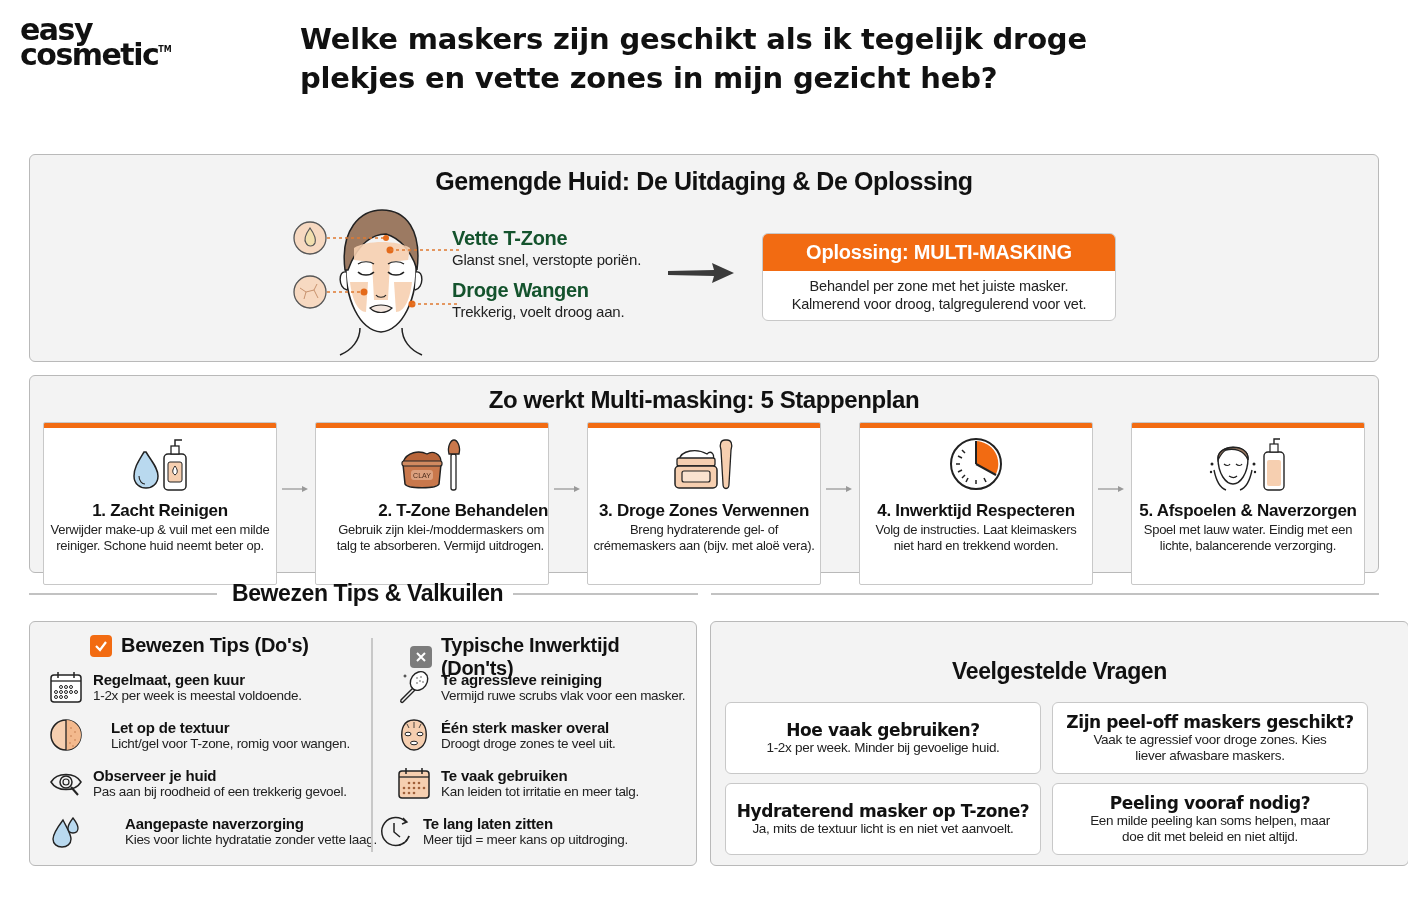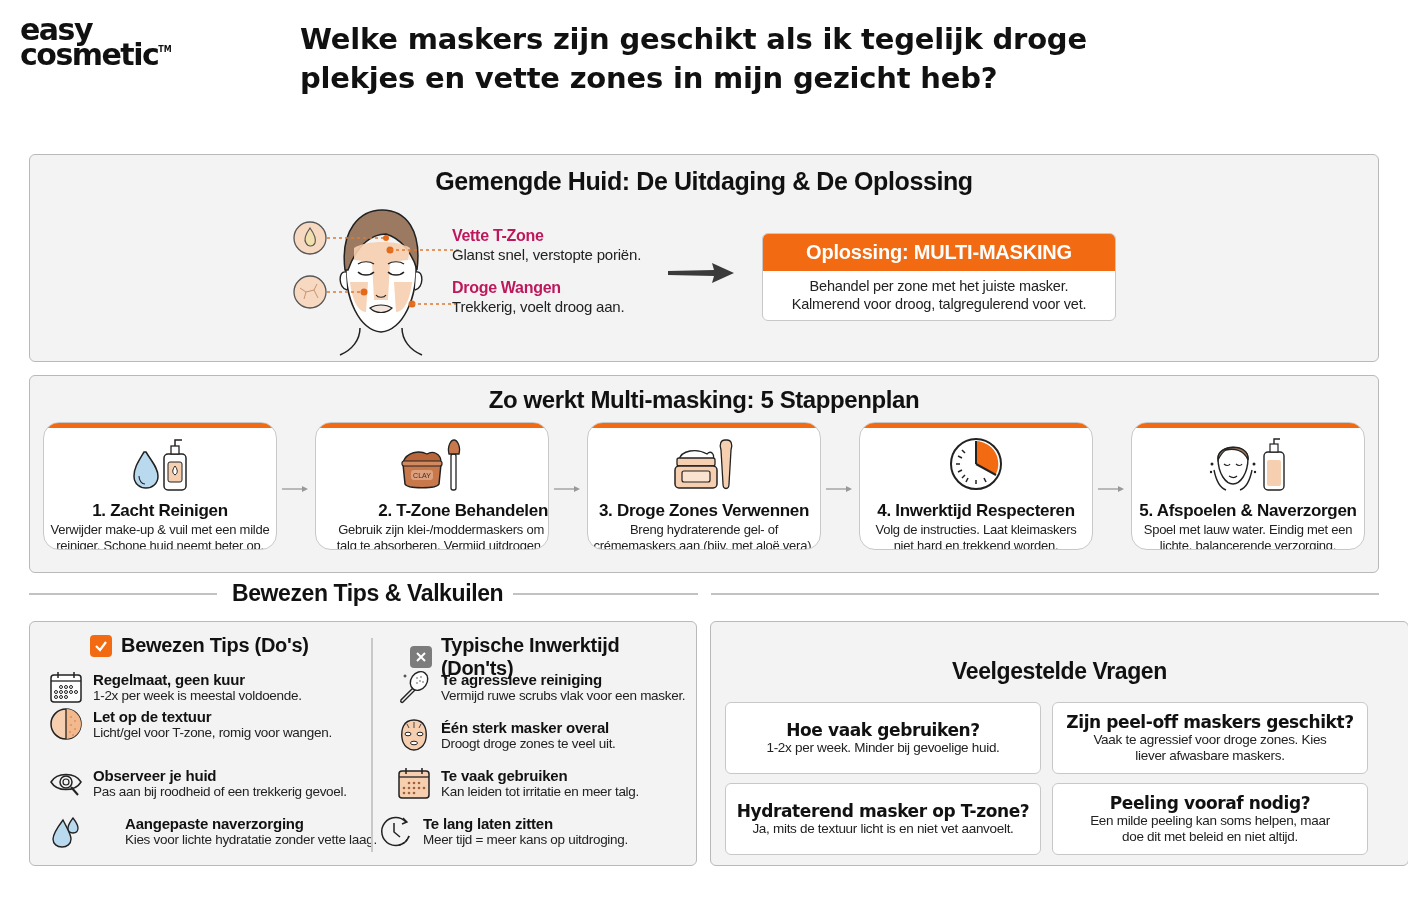--- a/index.html
+++ b/index.html
@@ -14,31 +14,31 @@
   .main-title { position: absolute; left: 300px; top: 20px; width: 900px; font-family: "DejaVu Sans", sans-serif; font-weight: bold; font-size: 29px; line-height: 39px; color: #111; letter-spacing: -0.2px; }
 
   .panel { position: absolute; background: #f3f3f3; border: 1.5px solid #b9b9b9; border-radius: 6px; }
   .panel-title { position: absolute; left: 0; right: 0; text-align: center; font-weight: bold; font-size: 24px; color: #111; font-family: "Liberation Sans", sans-serif; letter-spacing: -0.4px; }
 
   
   #p1 { left: 29px; top: 154px; width: 1350px; height: 208px; }
   #p1 .panel-title { top: 12px; font-size: 25px; }
   .face-wrap { position: absolute; left: 260px; top: 45px; width: 170px; height: 160px; }
   .zone-label { position: absolute; left: 422px; }
-  .zone-label .t { font-weight: bold; font-size: 16px; color: #be185d; letter-spacing: -0.3px; }
+  .zone-label .t { font-weight: bold; font-size: 20px; color: #14532d; letter-spacing: -0.3px; }
   .zone-label .d { font-size: 15px; color: #222; margin-top: 1px; letter-spacing: -0.2px; }
   .big-arrow { position: absolute; left: 636px; top: 106px; }
   .solution { position: absolute; left: 732px; top: 78px; width: 354px; height: 88px; background: #fff; border: 1.5px solid #c8c8c8; border-radius: 6px; overflow: hidden; }
   .solution .head { background: #f26b12; color: #fff; text-align: center; font-weight: bold; font-size: 20px; height: 37px; line-height: 37px; letter-spacing: -0.2px; }
   .solution .body { text-align: center; font-size: 14.5px; line-height: 18px; color: #222; padding-top: 6px; letter-spacing: -0.2px; }
 
   
   #p2 { left: 29px; top: 375px; width: 1350px; height: 198px; }
   #p2 .panel-title { top: 10px; }
-  .step { position: absolute; top: 46px; width: 234px; height: 128px; background: #fff; border: 1.5px solid #c8c8c8; border-radius: 16px; overflow: hidden; text-align: center; }
+  .step { position: absolute; top: 46px; width: 234px; height: 163px; background: #fff; border: 1.5px solid #c8c8c8; border-radius: 2px; overflow: hidden; text-align: center; }
   .step .bar { height: 5px; background: #f26b12; }
   .step .icon { height: 60px; display: flex; align-items: center; justify-content: center; margin-top: 6px; }
   .step .t { font-weight: bold; font-size: 17px; color: #111; margin-top: 7px; letter-spacing: -0.3px; }
   .step .d { font-size: 13px; line-height: 15.5px; color: #222; margin-top: 1px; letter-spacing: -0.25px; padding: 0 4px; }
   .step-arrow { position: absolute; top: 108px; width: 30px; height: 10px; }
 
   
   .section-head { position: absolute; top: 580px; left: 232px; font-weight: bold; font-size: 23px; color: #111; letter-spacing: -0.4px; }
   .hr { position: absolute; height: 1.5px; background: #c2c2c2; top: 593px; }
 
@@ -295,21 +295,21 @@
             <circle cx="12" cy="27" r="1.5"></circle>
             <circle cx="17" cy="27" r="1.5"></circle>
           </g>
         </svg>
     </span>
     <div>
         <div class="t">Regelmaat, geen kuur</div>
         <div class="d">1-2x per week is meestal voldoende.</div>
       </div>
   </div>
-  <div class="tip" style="left:18px; top:84px;">
+  <div class="tip" style="left:18px; top:95px;gap:18px;">
     <span class="ic">
       <svg width="34" height="34" viewBox="0 0 34 34">
           <circle cx="17" cy="17" r="15" fill="#f6cfb0" stroke="#222" stroke-width="1.5"></circle>
           <path d="M17 2 A15 15 0 0 1 17 32Z" fill="#f3b98d"></path>
           <line x1="17" y1="2" x2="17" y2="32" stroke="#222" stroke-width="1.3"></line>
           <g fill="#c2794d">
             <circle cx="22" cy="10" r="0.8"></circle>
             <circle cx="26" cy="14" r="0.8"></circle>
             <circle cx="22" cy="18" r="0.8"></circle>
             <circle cx="26" cy="22" r="0.8"></circle>

